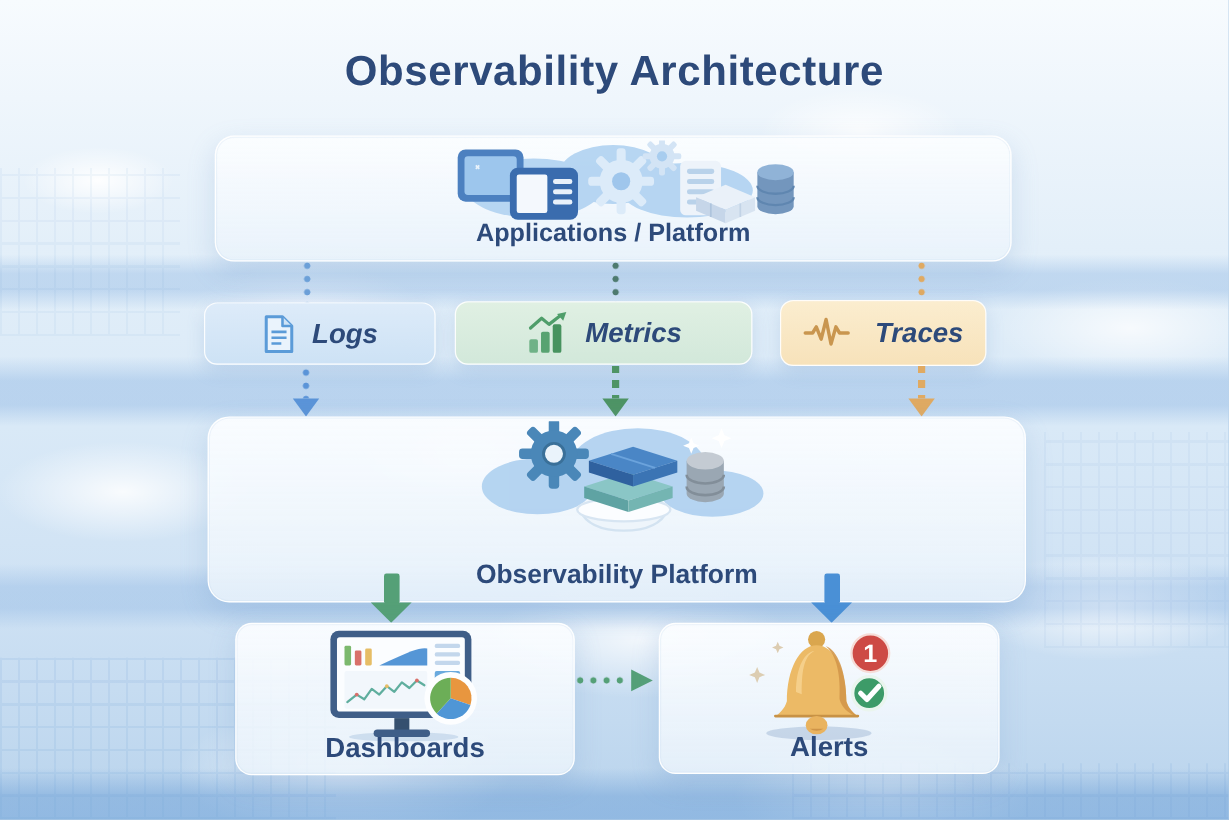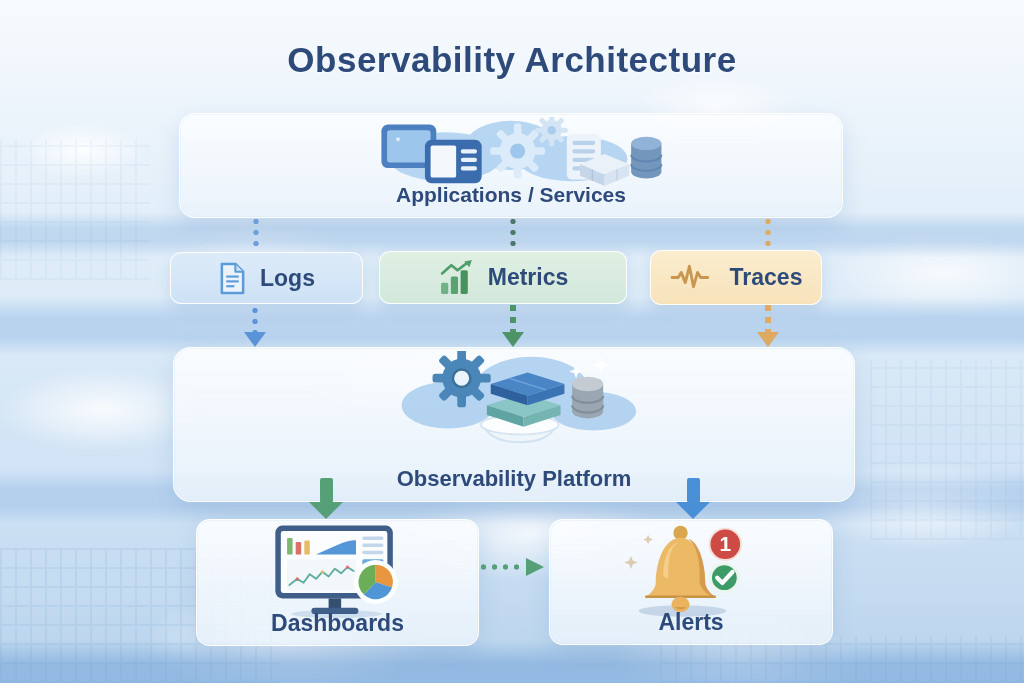--- a/index.html
+++ b/index.html
@@ -62,20 +62,21 @@
     font-size:21px; font-weight:600; color:var(--navy);
   }
   .big-label { font-size:22px; bottom:9px; }
   .cluster { position:absolute; left:50%; transform:translateX(-50%); }
 
   .chip {
     position:absolute; display:flex; align-items:center; justify-content:center;
     gap:13px; border-radius:11px;
     border:1.5px solid rgba(255,255,255,.9);
     box-shadow:0 5px 14px rgba(110,150,200,.22);
+    font-style:italic;
   }
   .chip-label { font-size:23px; font-weight:600; color:var(--navy); }
   .chip-logs   { left:170px; top:252px; width:193px; height:52px;
     background:linear-gradient(180deg,#ddebf9,#cde2f5); }
   .chip-metrics{ left:379px; top:251px; width:248px; height:53px;
     background:linear-gradient(180deg,#e0f0e3,#d2e8da); }
   .chip-traces { left:650px; top:250px; width:172px; height:55px;
     background:linear-gradient(180deg,#fbedcf,#f7e2ba); }
 
   .vdots { position:absolute; width:6px;
@@ -167,21 +168,21 @@
         <line x1="251" y1="55.5" x2="251" y2="67.5" stroke="#aec4dd" stroke-width="1.5"></line>
         <line x1="277" y1="55.5" x2="277" y2="67.5" stroke="#c2d3e6" stroke-width="1.5"></line>
       </g>
       <g>
         <path d="M292 28 v30 a16 7 0 0 0 32 0 v-30 z" fill="#7396bd"></path>
         <ellipse cx="308" cy="28" rx="16" ry="7" fill="#90b3d7"></ellipse>
         <path d="M292 40 a16 7 0 0 0 32 0" stroke="#5f86b0" stroke-width="2" fill="none"></path>
         <path d="M292 50 a16 7 0 0 0 32 0" stroke="#5f86b0" stroke-width="2" fill="none"></path>
       </g>
     </svg>
-    <div class="node-label">Applications / Services</div>
+    <div class="node-label">Applications / Platform</div>
   </section>
 
   <div class="vdots" style="--c:#6ca0d8; left:253px; top:216px; height:36px;"></div>
   <div class="vdots" style="--c:var(--teal_connector); left:510px; top:216px; height:36px;"></div>
   <div class="vdots" style="--c:var(--arrow_amber); left:765px; top:216px; height:36px;"></div>
 
   <div class="chip chip-logs">
     <svg width="29" height="33" viewBox="0 0 30 34">
       <path d="M4 2 h14 l8 8 v22 h-22 z" fill="#eaf3fc" stroke="var(--logs_accent)" stroke-width="2.6" stroke-linejoin="round"></path>
       <path d="M18 2 v8 h8" fill="#cfe3f6" stroke="var(--logs_accent)" stroke-width="2.2" stroke-linejoin="round"></path>

